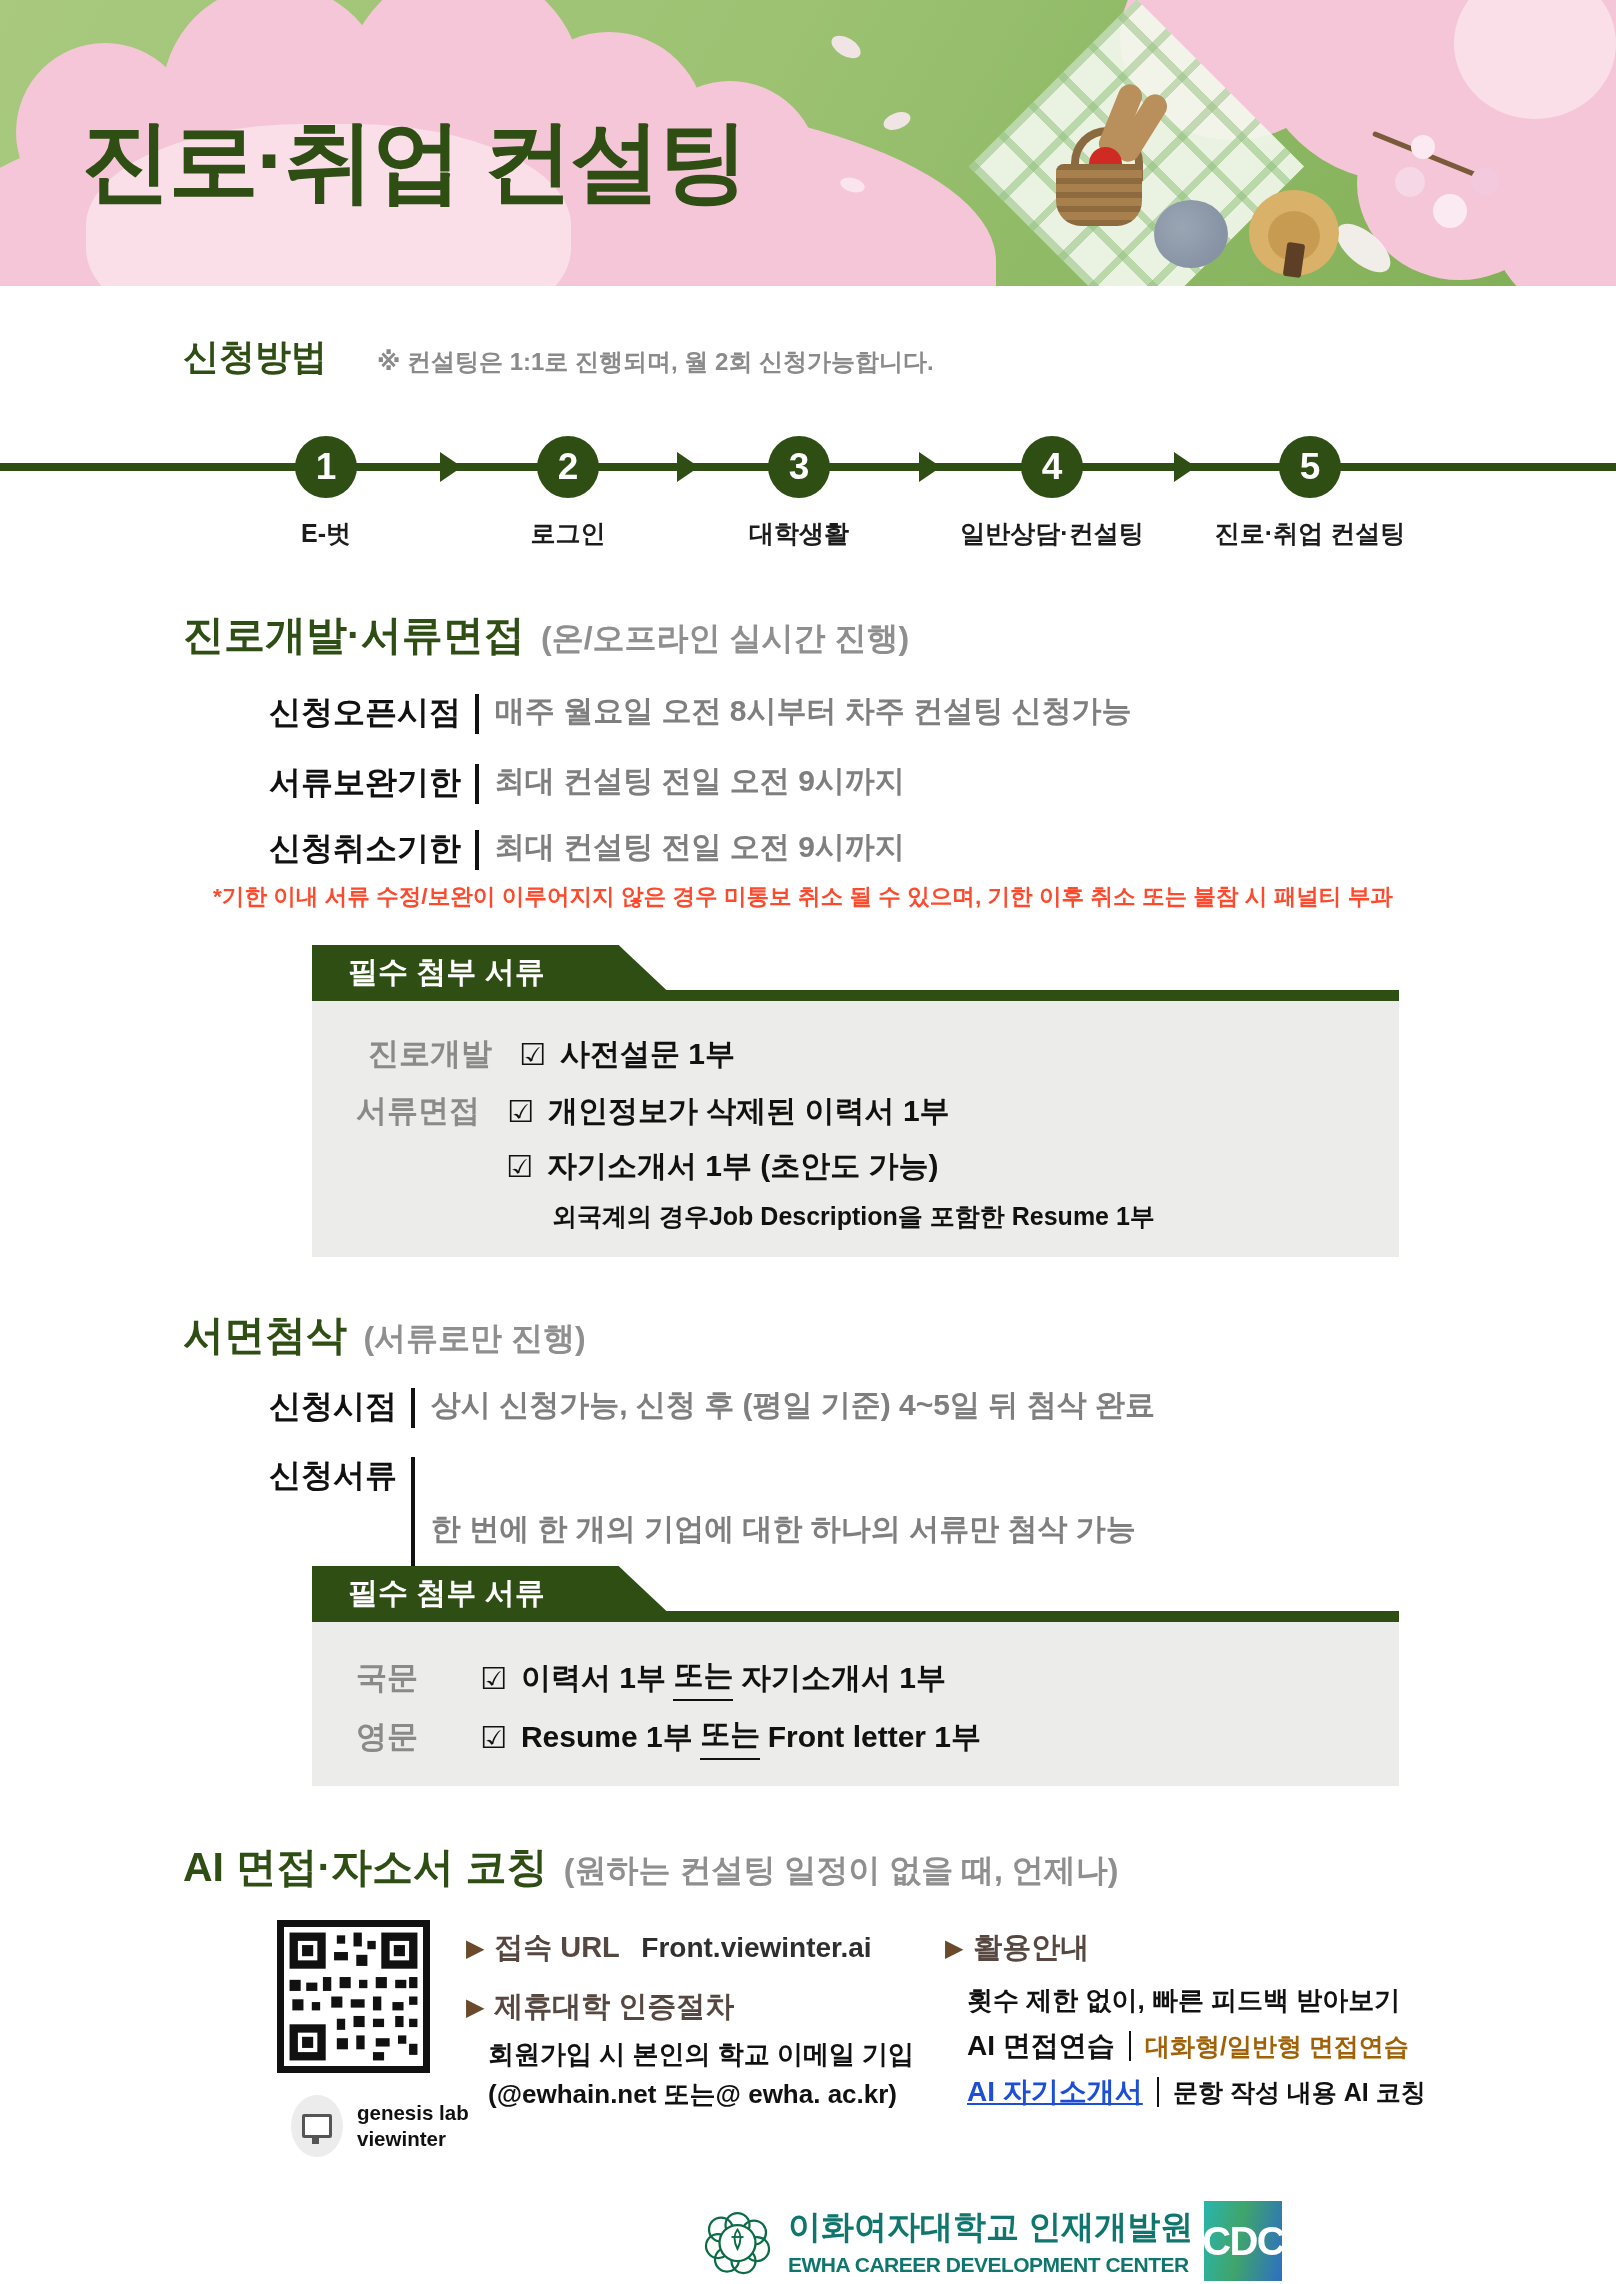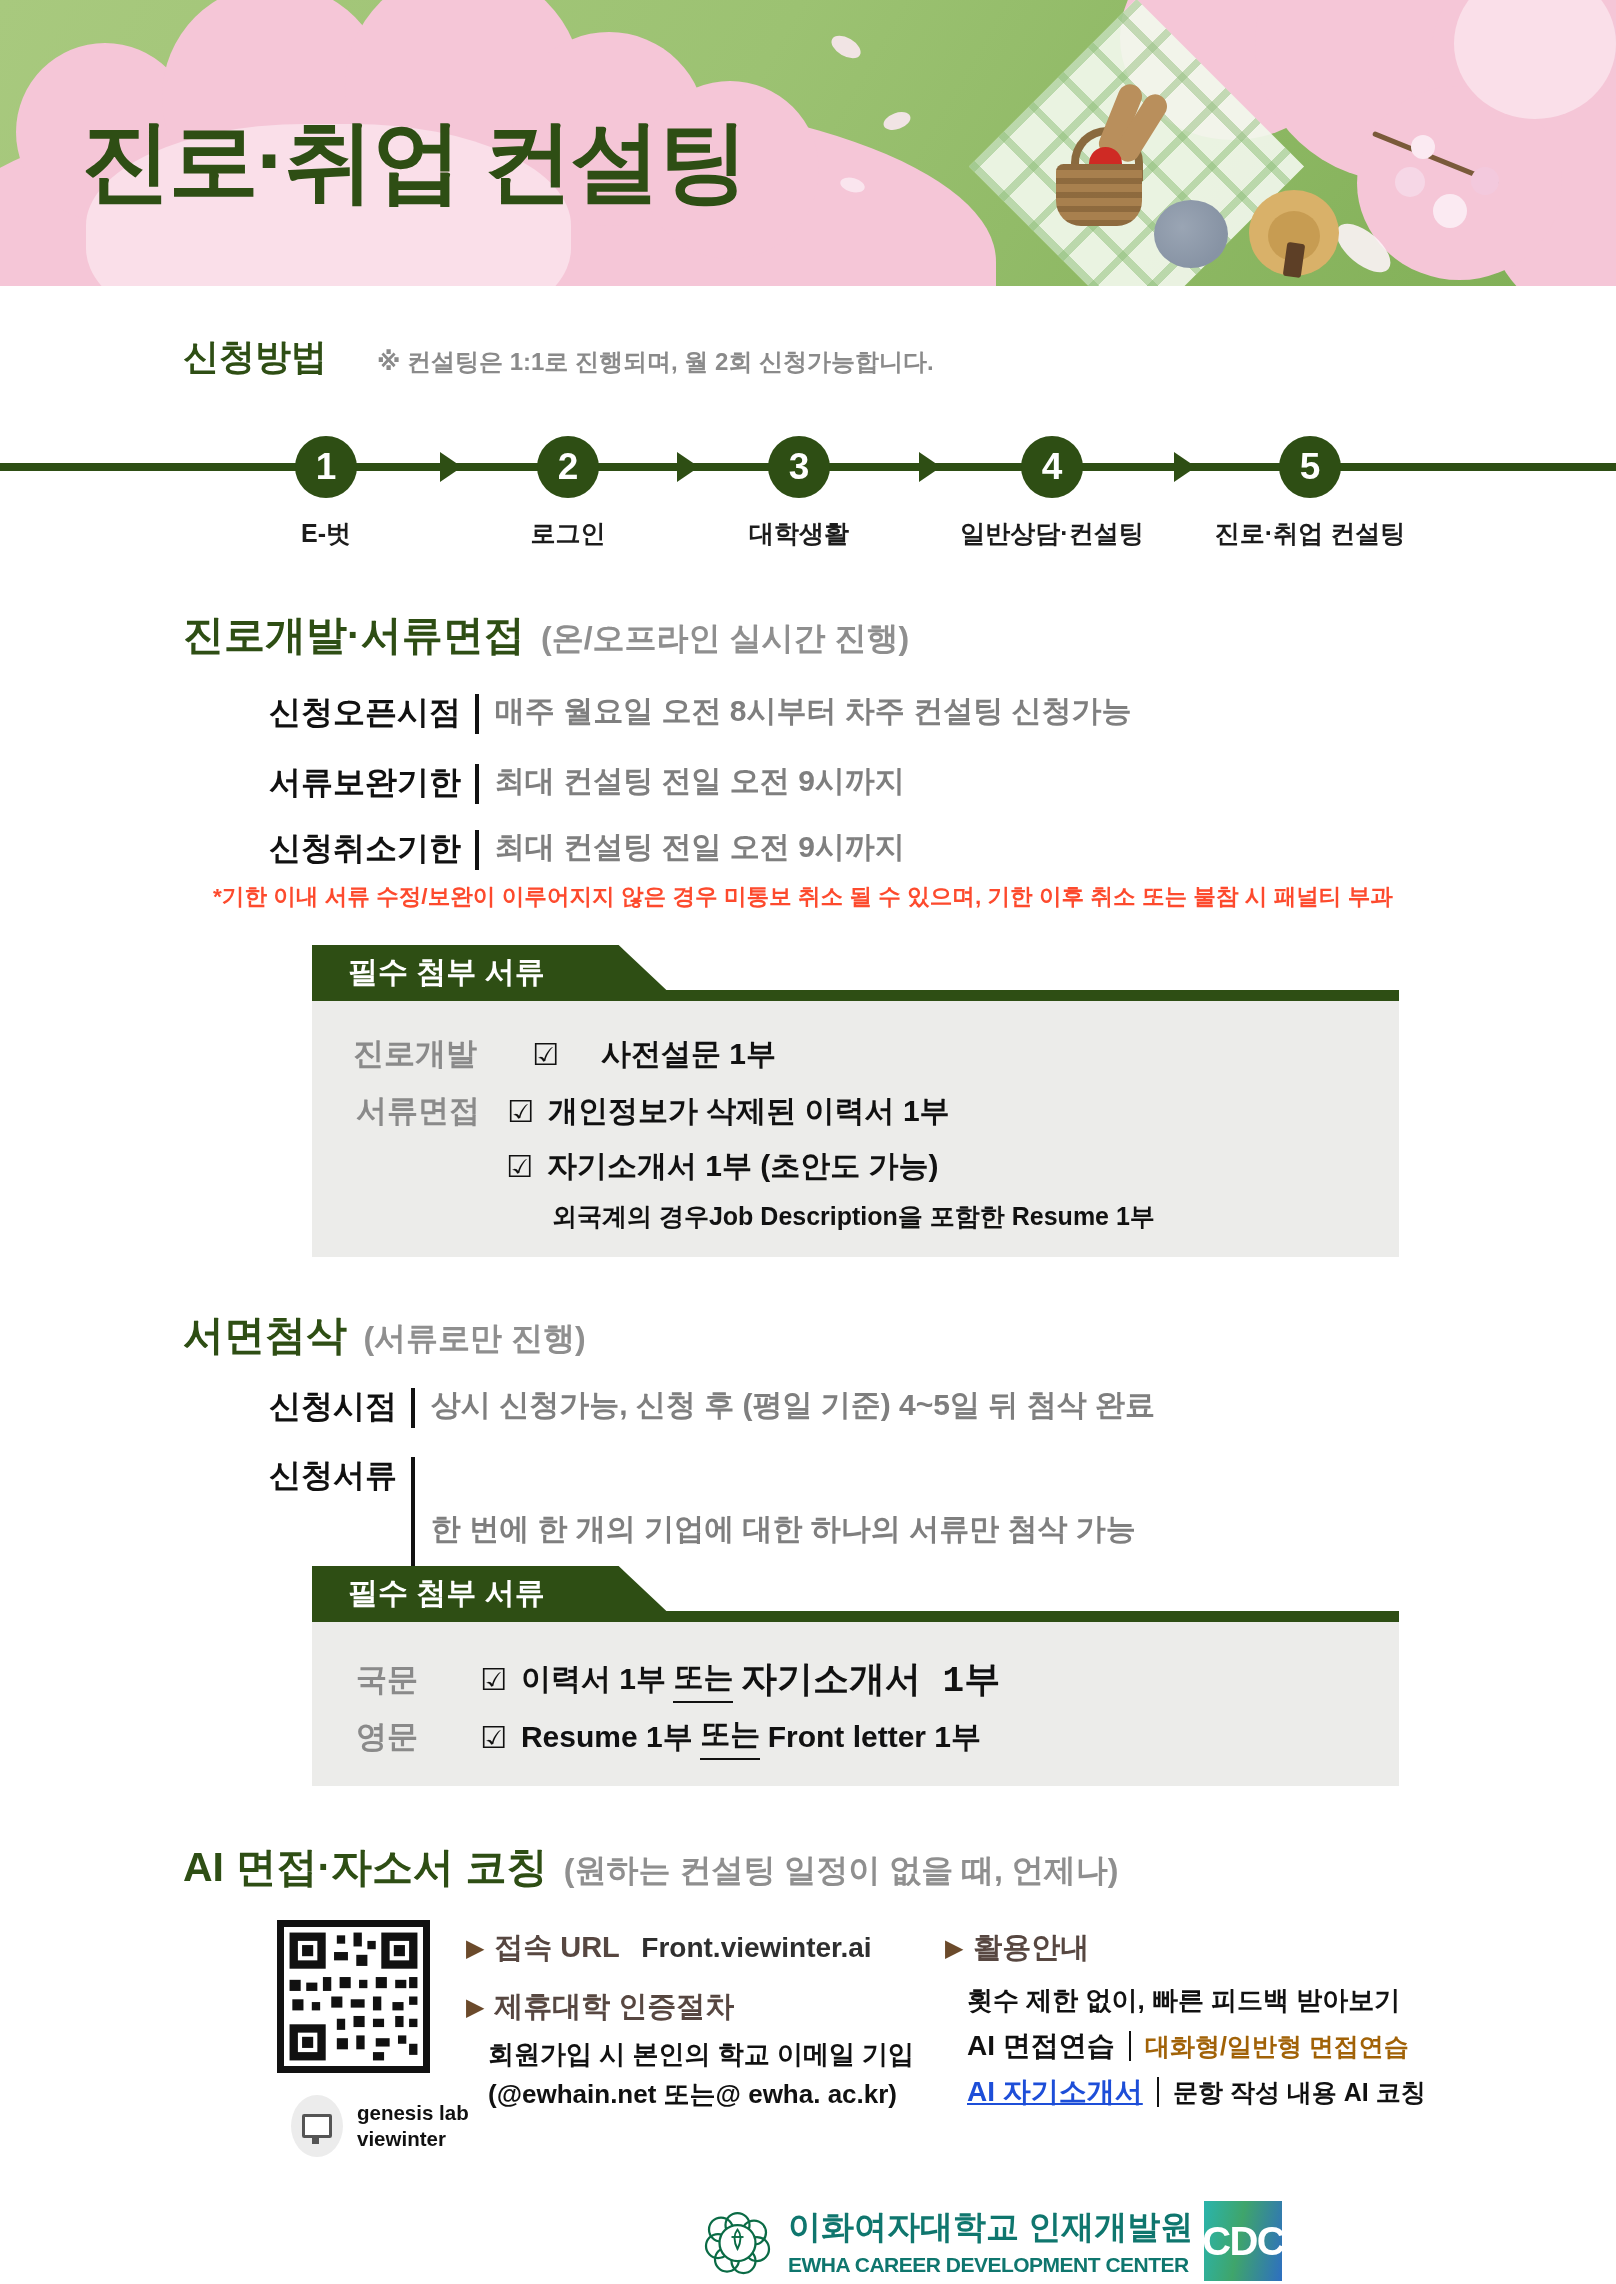--- a/index.html
+++ b/index.html
@@ -191,21 +191,21 @@
   <span class="row-label" style="font-size:32px;">신청취소기한</span>
   <span class="vbar"></span>
   <span class="row-text" style="font-size:30px;">최대 컨설팅 전일 오전 9시까지</span>
 </div>
 <div class="abs" style="left:213px;top:881px;font-size:22.6px;font-weight:700;color:#fd4a2d;white-space:nowrap;">*기한 이내 서류 수정/보완이 이루어지지 않은 경우 미통보 취소 될 수 있으며, 기한 이후 취소 또는 불참 시 패널티 부과</div>
 
 <div class="abs tab" style="left:312px;top:945px;width:329px;height:55px;">필수 첨부 서류</div>
 <div class="abs strip" style="left:312px;top:990px;width:1087px;height:11.3px;"></div>
 <div class="abs gray-box" style="left:312px;top:1001px;width:1087px;height:256px;"></div>
 
-<div class="abs row" style="left:353px;top:1033px;align-items:center;gap:28px;">
+<div class="abs row" style="left:368px;top:1033px;align-items:center;">
   <span class="box-label" style="font-size:31px;width:151px;">진로개발</span>
   <span class="check" style="font-size:30px;margin-right:14px;">☑</span>
   <span class="box-text" style="font-size:30px;">사전설문 1부</span>
 </div>
 <div class="abs row" style="left:356px;top:1090px;align-items:center;">
   <span class="box-label" style="font-size:31px;width:151px;">서류면접</span>
   <span class="check" style="font-size:30px;margin-right:14px;">☑</span>
   <span class="box-text" style="font-size:30px;">개인정보가 삭제된 이력서 1부</span>
 </div>
 <div class="abs row" style="left:506px;top:1146px;align-items:center;">
@@ -235,21 +235,21 @@
 
 <div class="abs tab" style="left:312px;top:1566px;width:329px;height:55px;">필수 첨부 서류</div>
 <div class="abs strip" style="left:312px;top:1611px;width:1087px;height:11.3px;"></div>
 <div class="abs gray-box" style="left:312px;top:1622px;width:1087px;height:164px;"></div>
 
 <div class="abs row" style="left:356px;top:1655px;align-items:center;">
   <span class="box-label" style="font-size:31px;width:124px;">국문</span>
   <span class="check" style="font-size:30px;margin-right:14px;">☑</span>
   <span class="box-text" style="font-size:30px;">이력서 1부</span>
   <span class="box-text u" style="font-size:30px;margin:0 7.5px;">또는</span>
-  <span class="box-text" style="font-size:36px;font-family:Liberation Mono, monospace;">자기소개서 1부</span>
+  <span class="box-text" style="font-size:30px;">자기소개서 1부</span>
 </div>
 <div class="abs row" style="left:356px;top:1714px;align-items:center;">
   <span class="box-label" style="font-size:31px;width:124px;">영문</span>
   <span class="check" style="font-size:30px;margin-right:14px;">☑</span>
   <span class="box-text" style="font-size:30px;">Resume 1부</span>
   <span class="box-text u" style="font-size:30px;margin:0 7.5px;">또는</span>
   <span class="box-text" style="font-size:30px;">Front letter 1부</span>
 </div>
 
 <div class="abs" style="left:183px;top:1840px;white-space:nowrap;">

